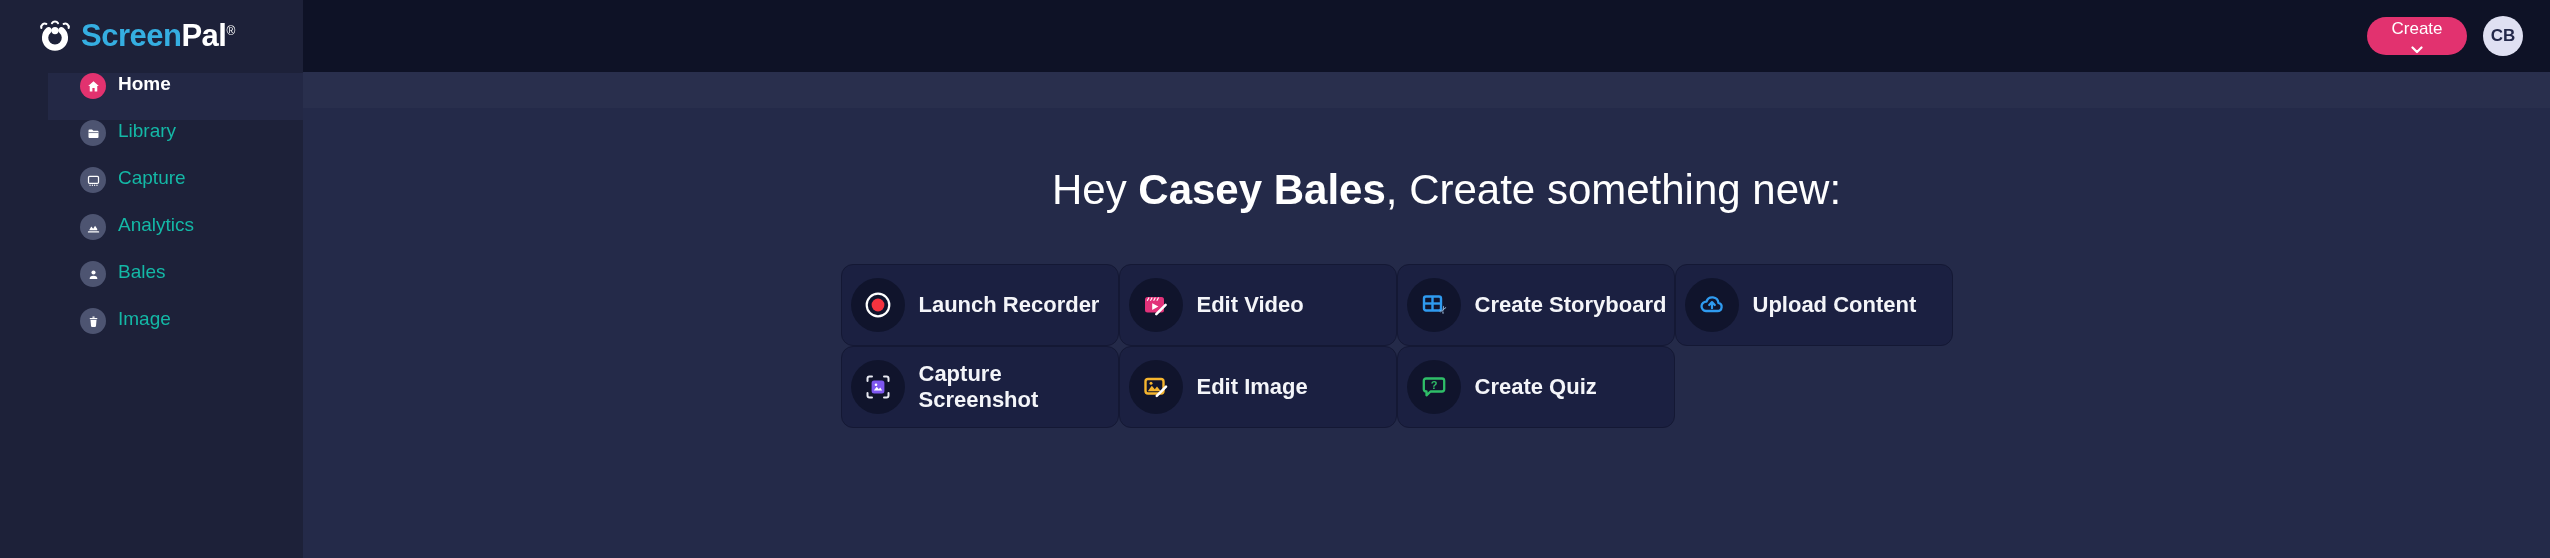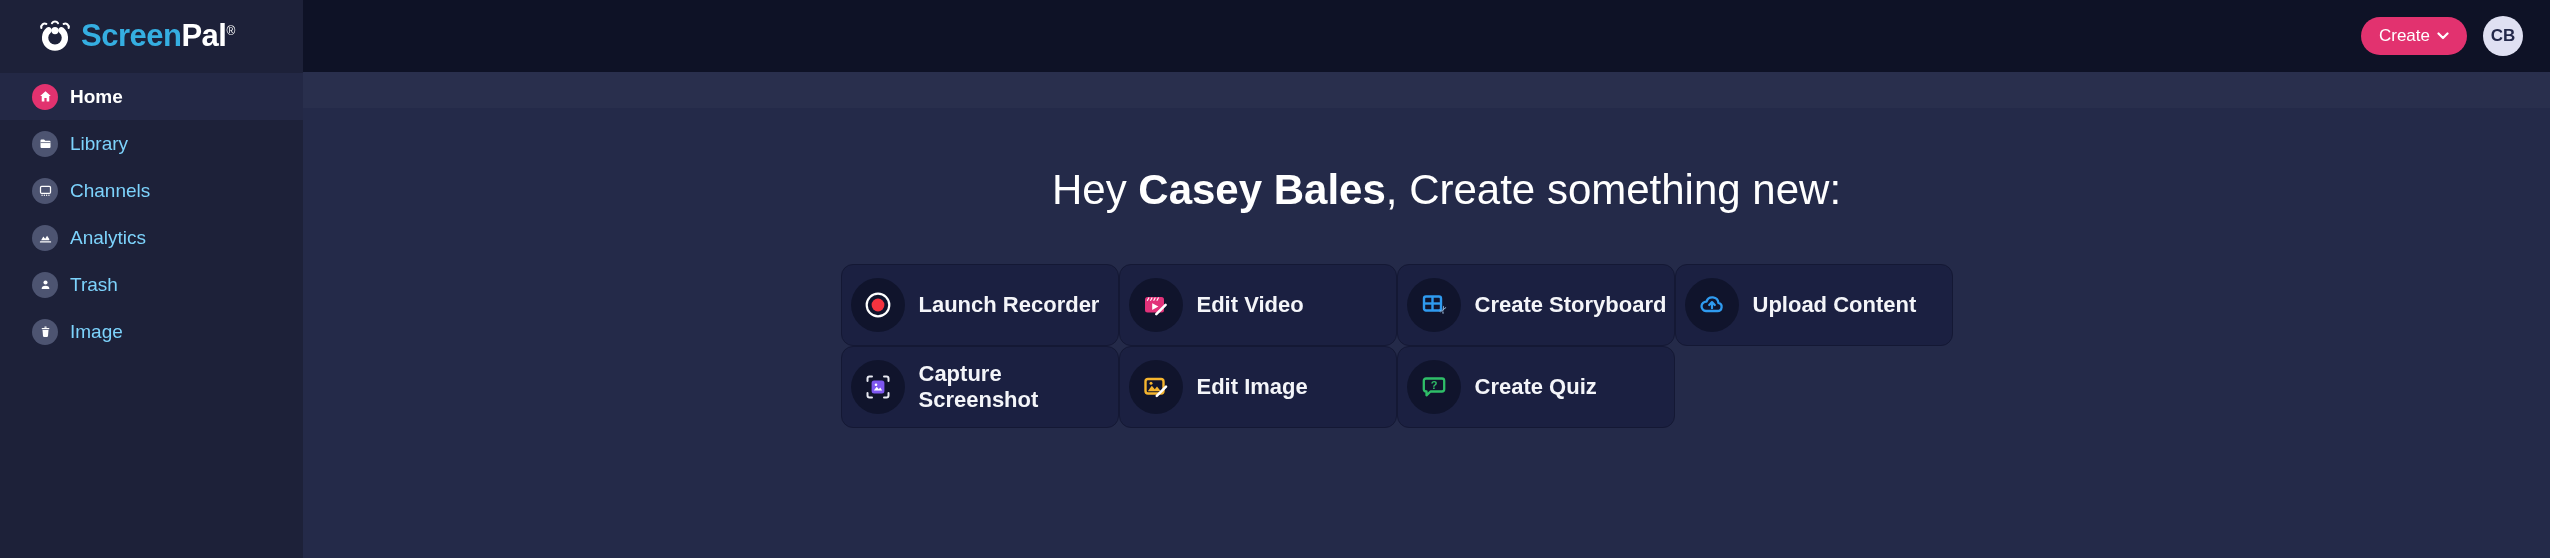--- a/index.html
+++ b/index.html
@@ -18,20 +18,21 @@
     display:flex; align-items:center; justify-content:flex-end;
     padding-right:27px; gap:16px;
   }
   .create-btn {
     height:38px; min-width:100px; padding:0 18px;
     border:none; border-radius:19px;
     background:#e2326f; color:#fff;
     font-family:inherit; font-size:17px; font-weight:500;
     display:flex; align-items:center; justify-content:center; gap:7px;
     cursor:pointer;
+    flex-direction:column;
   }
   .avatar {
     width:40px; height:40px; border-radius:50%;
     background:#dfe0f2; color:#23284a;
     font-size:17px; font-weight:700;
     display:flex; align-items:center; justify-content:center;
     cursor:pointer;
   }
   
   .sidebar {
@@ -41,31 +42,31 @@
   .logo {
     height:72px; display:flex; align-items:center;
     padding-left:37px; cursor:pointer;
   }
   .logo-text { margin-left:8px; font-size:31px; font-weight:800; letter-spacing:-0.5px; }
   .logo-text .blue { color:#35aee1; }
   .logo-text .white { color:#ffffff; }
   .logo-text sup { font-size:12px; font-weight:400; color:#fff; }
   .nav { margin-top:1px; }
   .nav-item {
-    height:47px; display:flex; align-items:center;
-    padding-left:32px; cursor:pointer;
+    height:47px; display:flex; align-items:flex-start;
+    padding-left:32px; cursor:pointer;margin-left:48px;
   }
   .nav-item.active { background:#232845; }
   .nav-icon {
     width:26px; height:26px; border-radius:50%;
     background:#4d5471; flex:0 0 26px;
     display:flex; align-items:center; justify-content:center;
   }
   .nav-item.active .nav-icon { background:#e2326f; }
-  .nav-label { margin-left:12px; font-size:19px; color:#7dd3fc; }
+  .nav-label { margin-left:12px; font-size:19px; color:#14b8a6; }
   .nav-item.active .nav-label { color:#fff; font-weight:700; }
   
   .main {
     position:absolute; left:303px; top:72px; right:0; bottom:0;
     background:#242a49;
   }
   .main-strip {
     position:absolute; left:0; top:0; right:0; height:36px;
     background:rgba(255,255,255,0.022);
   }
@@ -131,39 +132,39 @@
     <div class="nav-item">
       <span class="nav-icon">
         <svg width="15" height="15" viewBox="0 0 24 24">
             <rect x="4" y="5.5" width="16" height="11" rx="1.8" stroke="#fff" stroke-width="2" fill="none"></rect>
             <circle cx="6.5" cy="19.5" r="1.1" fill="#fff"></circle>
             <circle cx="10.2" cy="19.5" r="1.1" fill="#fff"></circle>
             <circle cx="13.8" cy="19.5" r="1.1" fill="#fff"></circle>
             <circle cx="17.5" cy="19.5" r="1.1" fill="#fff"></circle>
           </svg>
       </span>
-      <span class="nav-label">Channels</span>
+      <span class="nav-label">Capture</span>
     </div>
     <div class="nav-item">
       <span class="nav-icon">
         <svg width="15" height="15" viewBox="0 0 24 24">
             <path d="M4 19 H20" stroke="#fff" stroke-width="2.2" stroke-linecap="round"></path>
             <path d="M5 16.5 L8.5 10.5 L11.5 14 L14.5 9 L18 14.5 V16.5 Z" fill="#fff"></path>
           </svg>
       </span>
       <span class="nav-label">Analytics</span>
     </div>
     <div class="nav-item">
       <span class="nav-icon">
         <svg width="15" height="15" viewBox="0 0 24 24">
             <circle cx="12" cy="8.8" r="3.3" fill="#fff"></circle>
             <path d="M5.8 19 a6.2 5 0 0 1 12.4 0 Z" fill="#fff"></path>
           </svg>
       </span>
-      <span class="nav-label">Trash</span>
+      <span class="nav-label">Bales</span>
     </div>
     <div class="nav-item">
       <span class="nav-icon">
         <svg width="15" height="15" viewBox="0 0 24 24">
             <rect x="10" y="3.8" width="4" height="2" rx="1" fill="#fff"></rect>
             <rect x="5.8" y="6.2" width="12.4" height="2" rx="1" fill="#fff"></rect>
             <path d="M7.2 9.6 H16.8 L16 19 a1.8 1.8 0 0 1 -1.8 1.6 h-4.4 A1.8 1.8 0 0 1 8 19 Z" fill="#fff"></path>
           </svg>
       </span>
       <span class="nav-label">Image</span>

